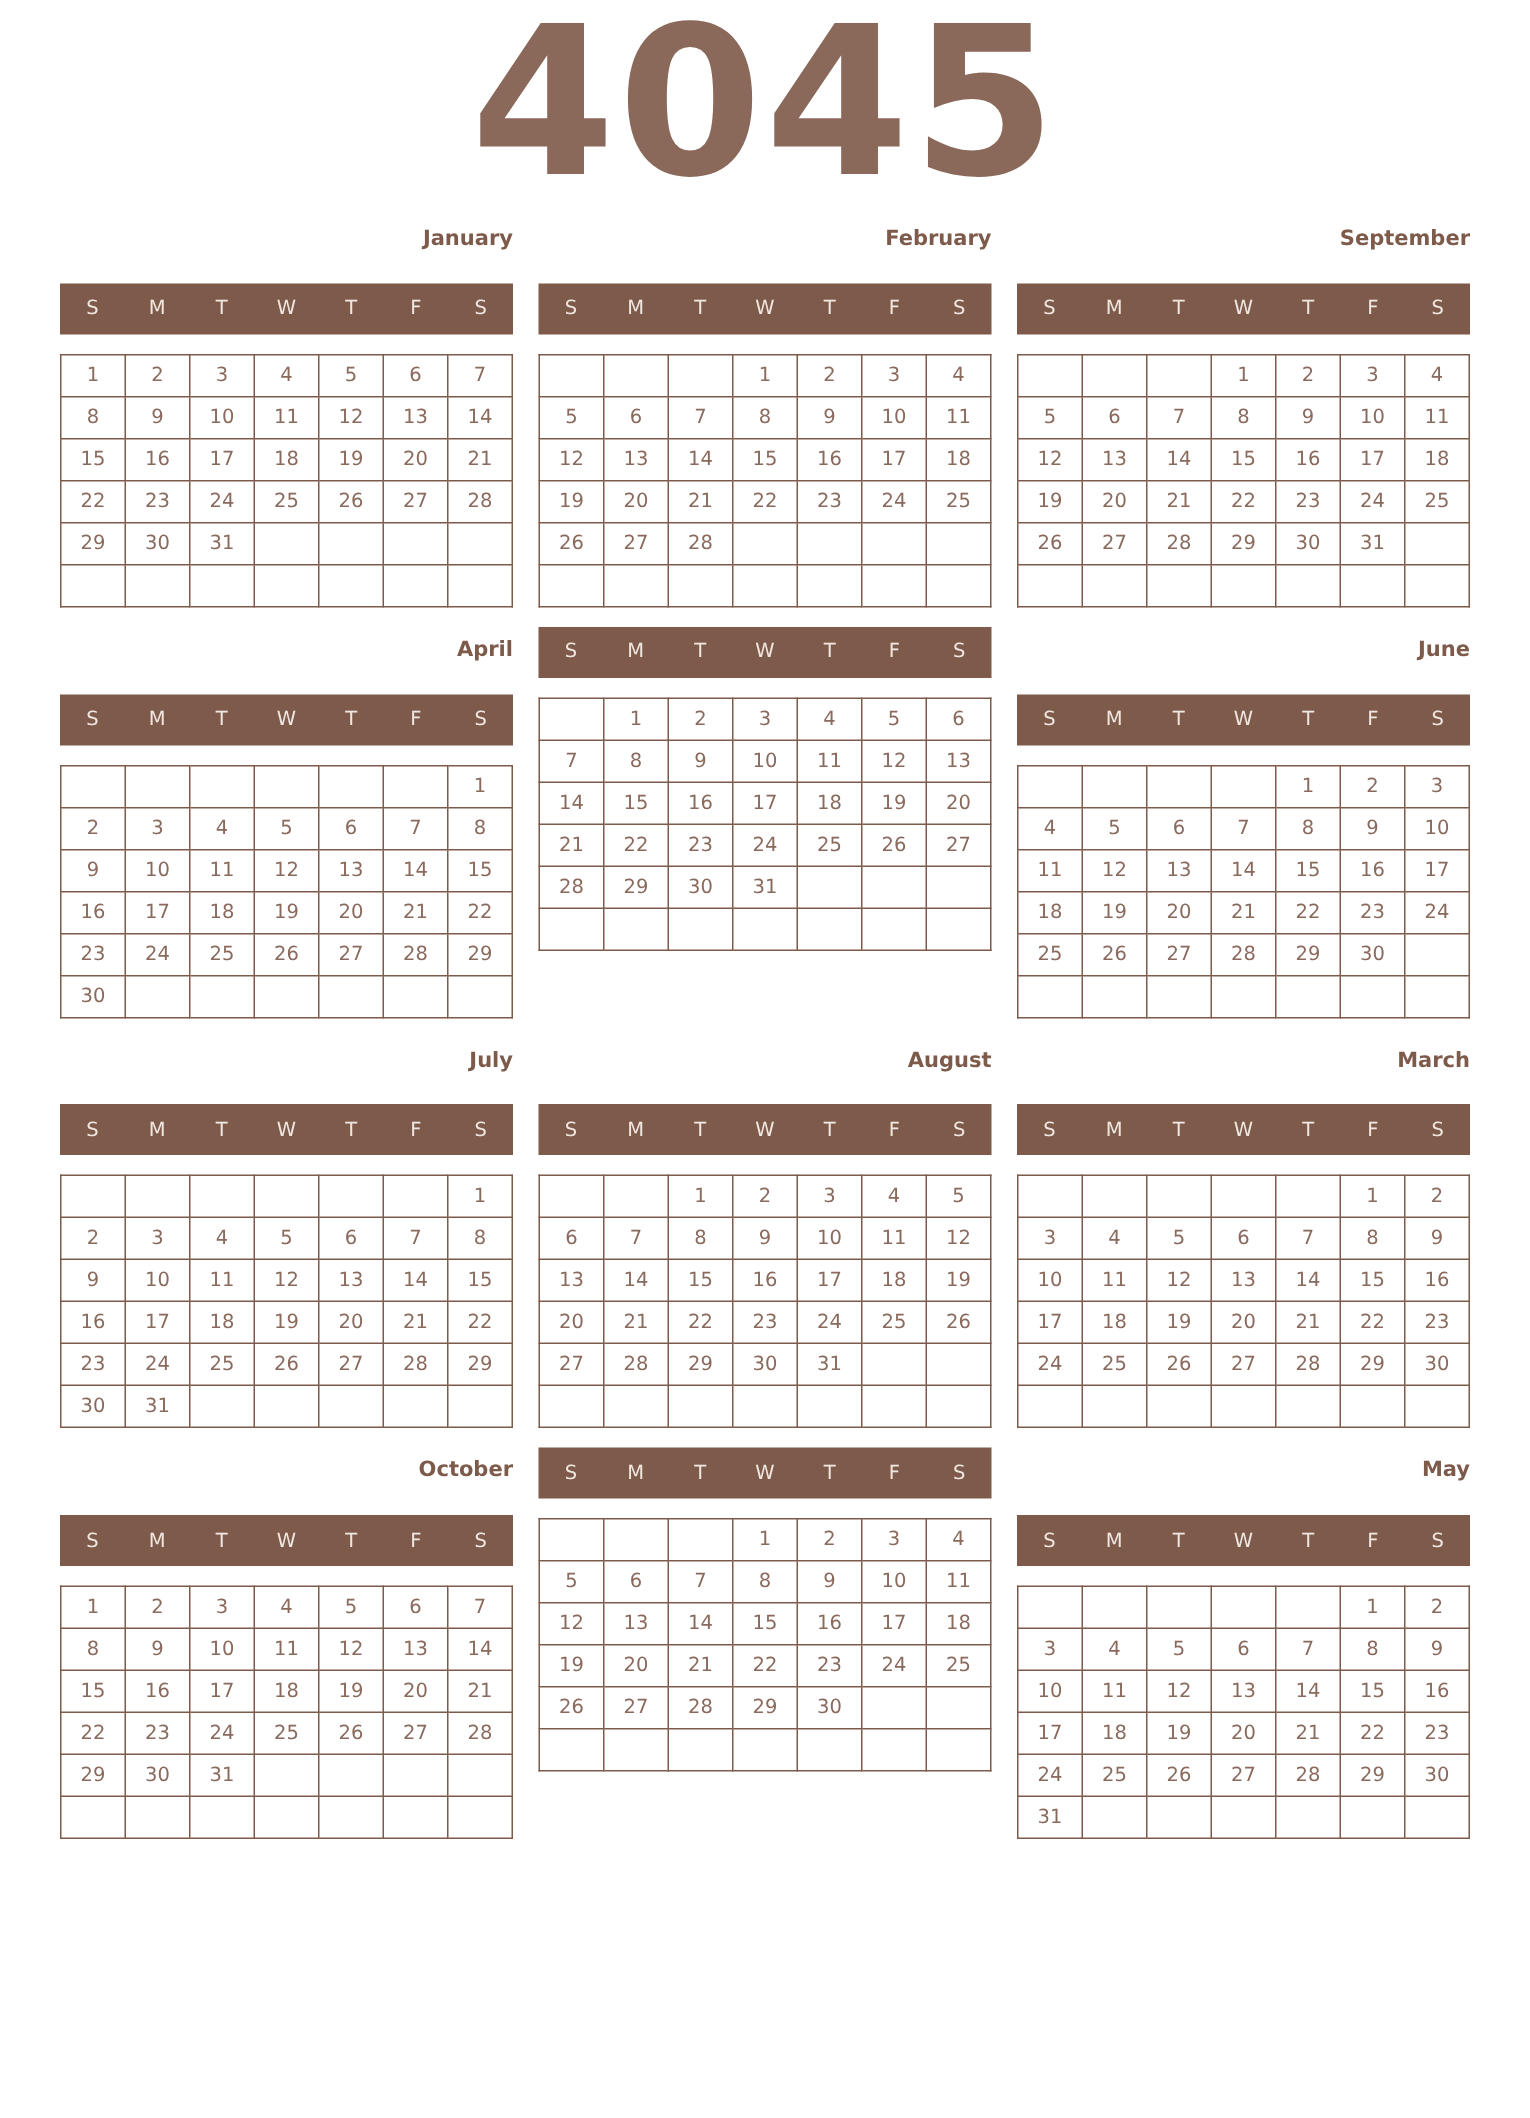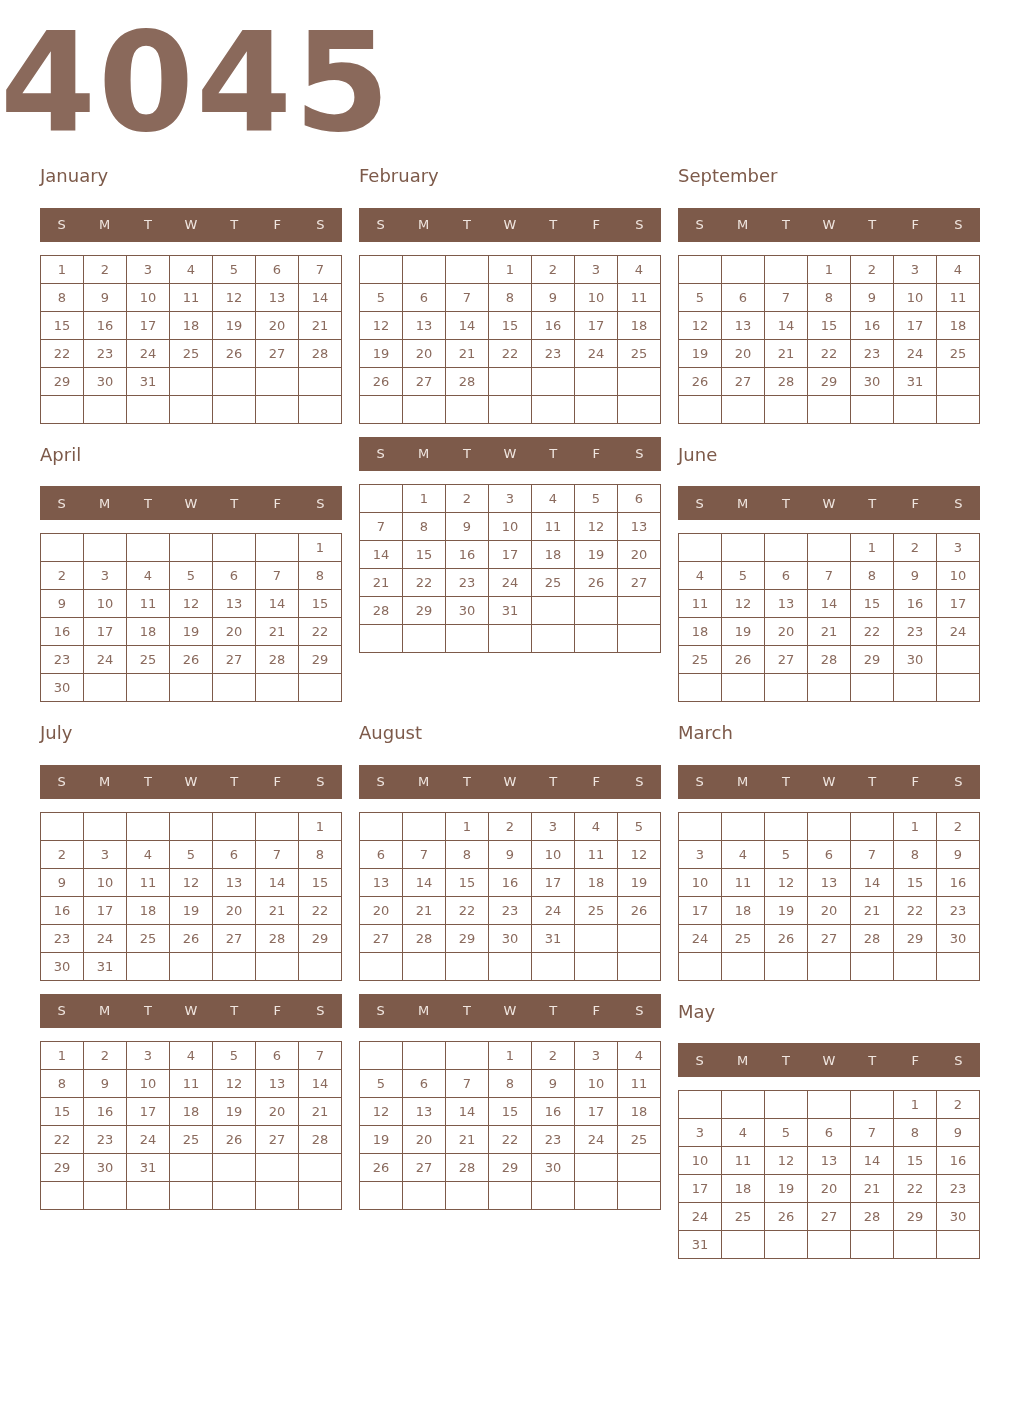--- a/index.html
+++ b/index.html
@@ -9,42 +9,41 @@
     font-family: "DejaVu Sans", "Liberation Sans", sans-serif;
   }
   .page {
     width: 1020px;
     height: 1412px;
     background: var(--page-bg, #ffffff);
     box-sizing: border-box;
     overflow: hidden;
   }
   .year-title {
-    text-align: left;
+    text-align: center;
     font-size: 138px;
     font-weight: bold;
     line-height: 1;
     color: var(--title-color, #8a695b);
-    padding-top: 14px;
     height: 144px;
     letter-spacing: 2px;
   }
   .months-grid {
     display: grid;
     grid-template-columns: repeat(3, 1fr);
     column-gap: 17px;
     padding: 0 40px;
   }
   .month {
     margin-bottom: 13px;
   }
   .month-title {
-    text-align: left;
-    font-size: 18px;
-    font-weight: normal;
+    text-align: right;
+    font-size: 14px;
+    font-weight: bold;
     color: var(--accent, #7d5a4a);
     margin: 7px 0 21px 0;
     line-height: 1.2;
   }
   .weekday-header {
     display: grid;
     grid-template-columns: repeat(7, 1fr);
     background: var(--header-bg, #7d5a4a);
     height: 34px;
     align-items: center;
@@ -708,20 +707,21 @@
               <td></td>
               <td></td>
               <td></td>
               <td></td>
             </tr>
           </tbody>
         </table>
   </div>
 
   <div class="month">
+    <div class="month-title">October</div>
     <div class="weekday-header">
           <span class="weekday-label">S</span>
           <span class="weekday-label">M</span>
           <span class="weekday-label">T</span>
           <span class="weekday-label">W</span>
           <span class="weekday-label">T</span>
           <span class="weekday-label">F</span>
           <span class="weekday-label">S</span>
         </div>
     <table class="days-table">

